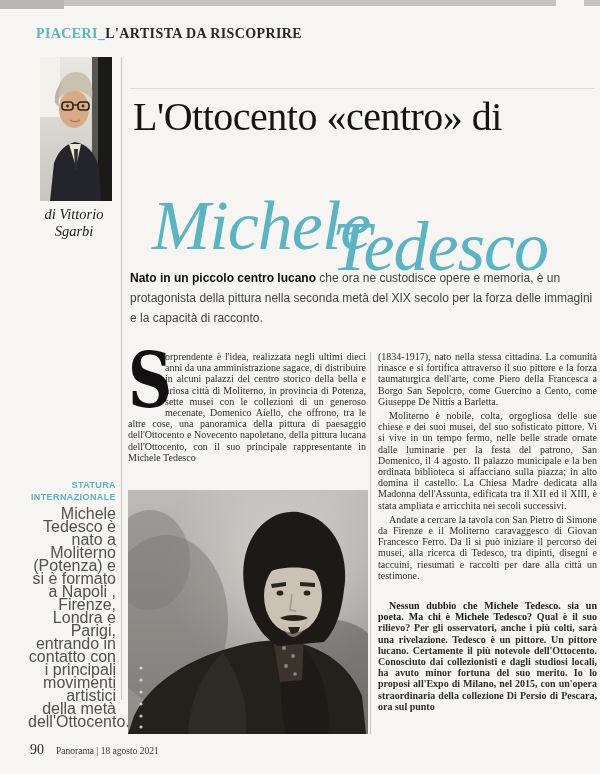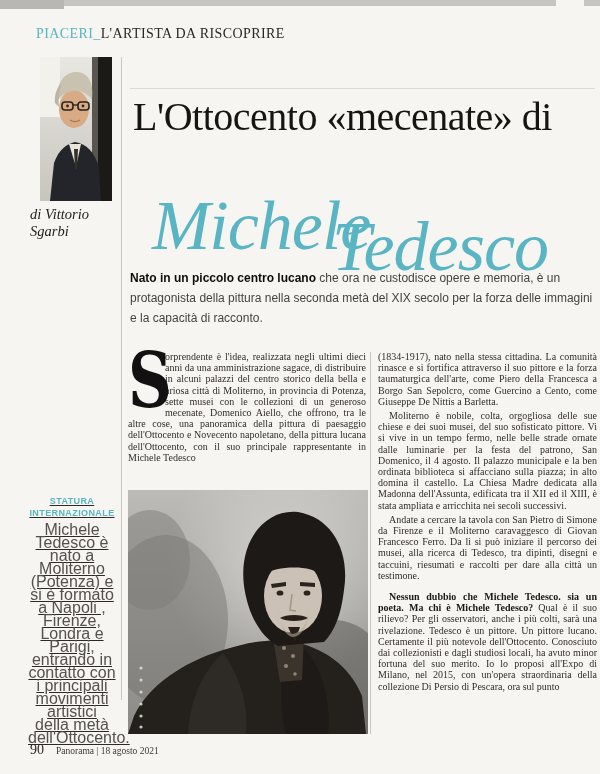--- a/index.html
+++ b/index.html
@@ -8,28 +8,28 @@
     background:#f7f5f1;overflow:hidden;
     font-family:"Liberation Serif",serif;color:#2e2925;
   }
   
   .scan-top{position:absolute;top:0;left:0;width:600px;height:6px;background:#c7c5c1;}
   .scan-notch{position:absolute;top:0;left:556px;width:28px;height:6px;background:#f7f5f1;}
   .scan-corner{position:absolute;top:0;left:0;width:64px;height:9px;background:#b9b7b3;}
 
   
   .kicker{position:absolute;left:36px;top:26px;font-family:"Liberation Serif",serif;
-    font-weight:normal;font-size:14px;letter-spacing:.4px;white-space:nowrap;}
+    font-weight:bold;font-size:14px;letter-spacing:.4px;white-space:nowrap;}
   .kicker .sec{color:#58b5c3;}
   .kicker .sep{color:#58b5c3;}
   .kicker .sub{color:#2b2724;}
 
   
   .author-photo{position:absolute;left:40px;top:57px;width:72px;height:144px;}
-  .byline{position:absolute;left:30px;top:206px;width:88px;
+  .byline{position:absolute;left:30px;top:206px;width:88px;text-align:center;
     font-style:italic;font-size:14.5px;line-height:17px;color:#24201d;white-space:pre-line;}
 
   .vrule{position:absolute;left:121px;top:57px;width:1px;height:643px;background:#c9c6c1;}
   .title-topline{position:absolute;left:130px;top:88px;width:465px;height:1px;background:#dedbd6;}
 
   
   .headline{position:absolute;left:133px;top:93px;width:462px;margin:0;
     font-size:40px;font-weight:normal;letter-spacing:-.5px;color:#171412;white-space:nowrap;}
   .hname{position:absolute;font-style:italic;font-size:70px;line-height:70px;
     color:#59b5c3;white-space:nowrap;letter-spacing:-1px;}
@@ -41,34 +41,34 @@
     font-family:"Liberation Sans",sans-serif;font-size:12px;line-height:20px;color:#45423f;}
   .lead strong{color:#0e0d0c;}
 
   
   .col{position:absolute;font-size:10px;line-height:11.2px;text-align:justify;color:#332c27;}
   .col p{margin:0;}
   .col1{left:128px;top:351px;width:238px;height:138px;}
   .col2{left:378px;top:351px;width:219px;height:392px;}
   .col2 p.ind{text-indent:11px;}
   .col2 p.gap{margin-top:3px;}
-  .col2 p.gap2{margin-top:10px;}
+  .col2 p.gap2{margin-top:19px;font-weight:bold;}
   .col2 strong{color:#1c1815;}
   .colrule{position:absolute;left:370px;top:352px;width:1px;height:382px;background:#c9c6c1;}
 
   .dropcap{float:left;width:32px;height:56px;margin:2px 5px 0 0;overflow:visible;
     font-family:"DejaVu Serif","Liberation Serif",serif;font-weight:bold;
     font-size:76px;line-height:56px;color:#121010;transform:scaleX(.8);transform-origin:0 50%;}
 
   
   .portrait{position:absolute;left:128px;top:490px;width:240px;height:244px;}
 
   
-  .sidebar{position:absolute;left:28px;top:496px;width:88px;text-align:center;
-    font-family:"Liberation Sans",sans-serif;text-decoration:underline;}
+  .sidebar{position:absolute;left:28px;top:480px;width:88px;text-align:right;
+    font-family:"Liberation Sans",sans-serif;}
   .sidebar-label{font-size:9px;font-weight:bold;letter-spacing:.4px;color:#58b5c3;
     line-height:11.5px;white-space:pre-line;margin-bottom:4px;}
   .sidebar-text{font-size:16px;line-height:13px;color:#55504b;}
 
   
   .pfooter{position:absolute;left:30px;top:742px;font-size:10px;color:#3d3834;}
   .pfooter .pagenum{font-size:14px;margin-right:12px;color:#2e2a26;}
   .pfooter .mag{font-size:9.5px;}
 </style>
 </head>
@@ -110,21 +110,21 @@
       <path d="M30 63 C33 65 37 65 40 63" fill="none" stroke="#a3744f" stroke-width="1.2"></path>
     </svg>
   </div>
 
   <div class="vrule"></div>
   <div class="title-topline"></div>
 
   <div class="byline">di Vittorio
 Sgarbi</div>
 
-  <h1 class="headline">L'Ottocento «mecenate» di</h1>
+  <h1 class="headline">L'Ottocento «centro» di</h1>
   <div class="hname first">Michele</div>
   <div class="hname last">Tedesco</div>
 
   <p class="lead"><strong>Nato in un piccolo centro lucano</strong><span> che ora ne custodisce opere e memoria, è un protagonista della pittura nella seconda metà del XIX secolo per la forza delle immagini e la capacità di racconto.</span></p>
 
   <div class="col col1">
     <p><span class="dropcap">S</span><span>orprendente è l'idea, realizzata negli ultimi dieci anni da una amministrazione sagace, di distribuire in alcuni palazzi del centro storico della bella e ariosa città di Moliterno, in provincia di Potenza, sette musei con le collezioni di un generoso mecenate, Domenico Aiello, che offrono, tra le altre cose, una panoramica della pittura di paesaggio dell'Ottocento e Novecento napoletano, della pittura lucana dell'Ottocento, con il suo principale rappresentante in Michele Tedesco</span></p>
   </div>
 
   <div class="colrule"></div>

